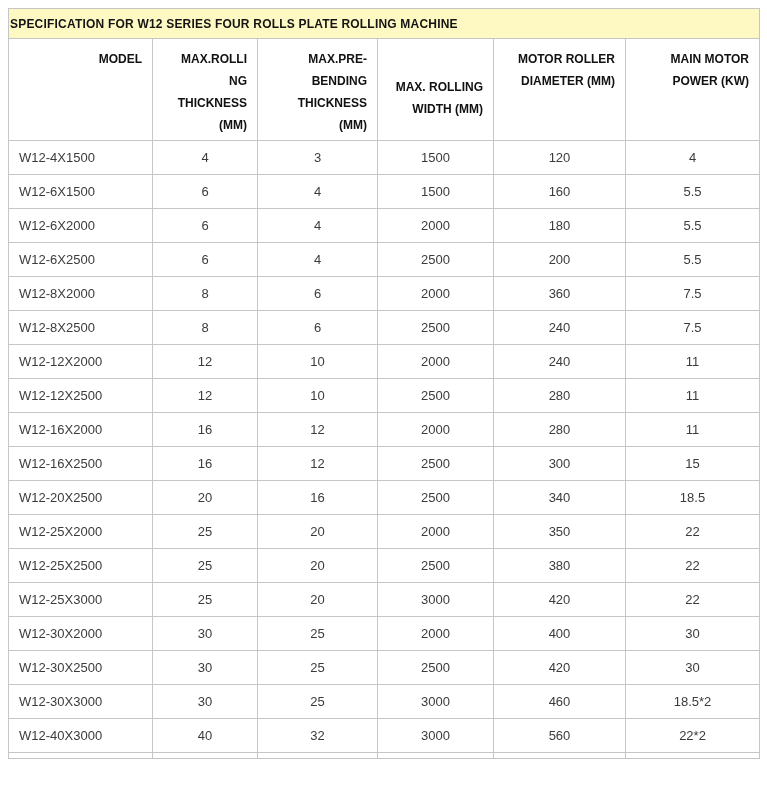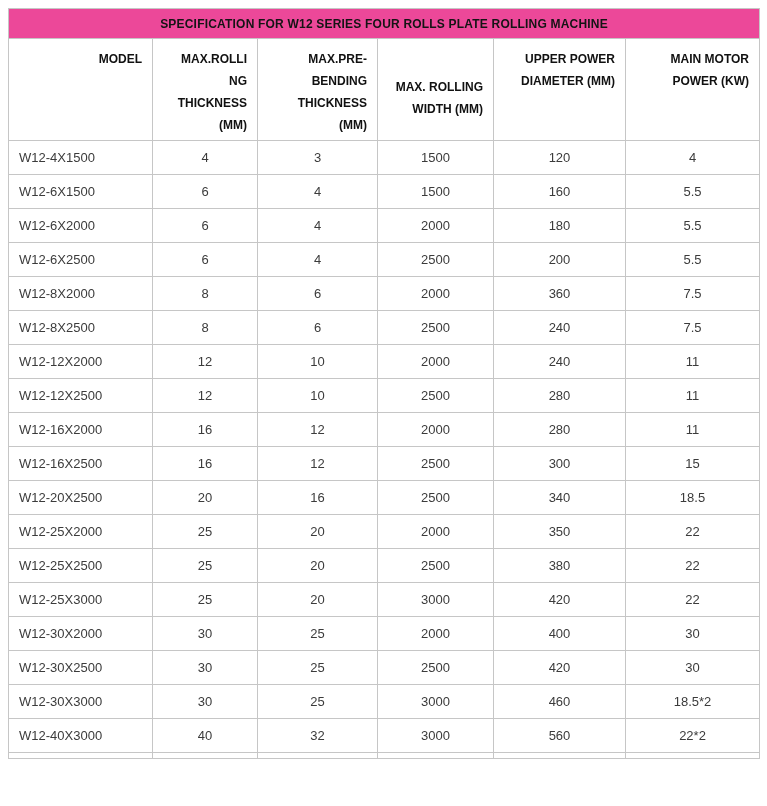--- a/index.html
+++ b/index.html
@@ -22,23 +22,23 @@
     border-collapse: collapse;
     table-layout: fixed;
     width: 751px;
   }
   table.spec th, table.spec td {
     border: 1px solid #c6c6c6;
     box-sizing: border-box;
     overflow: hidden;
   }
   .title-cell {
-    background: #ec4899;
+    background: #fef9c3;
     height: 30px;
-    text-align: center;
+    text-align: left;
     vertical-align: middle;
     font-size: 12px;
     font-weight: bold;
     color: #141414;
     letter-spacing: 0.2px;
   }
   .col-header {
     height: 102px;
     vertical-align: top;
     text-align: right;
@@ -94,21 +94,21 @@
         <th class="col-header">MAX.ROLLI
 NG
 THICKNESS
 (MM)</th>
         <th class="col-header">MAX.PRE-
 BENDING
 THICKNESS
 (MM)</th>
         <th class="col-header va-middle">MAX. ROLLING
 WIDTH (MM)</th>
-        <th class="col-header">UPPER POWER
+        <th class="col-header">MOTOR ROLLER
 DIAMETER (MM)</th>
         <th class="col-header">MAIN MOTOR
 POWER (KW)</th>
       </tr>
     </thead>
     <tbody id="spec-body">
 
     <tr>
           <td class="cell model">W12-4X1500</td>
           <td class="cell">4</td>

